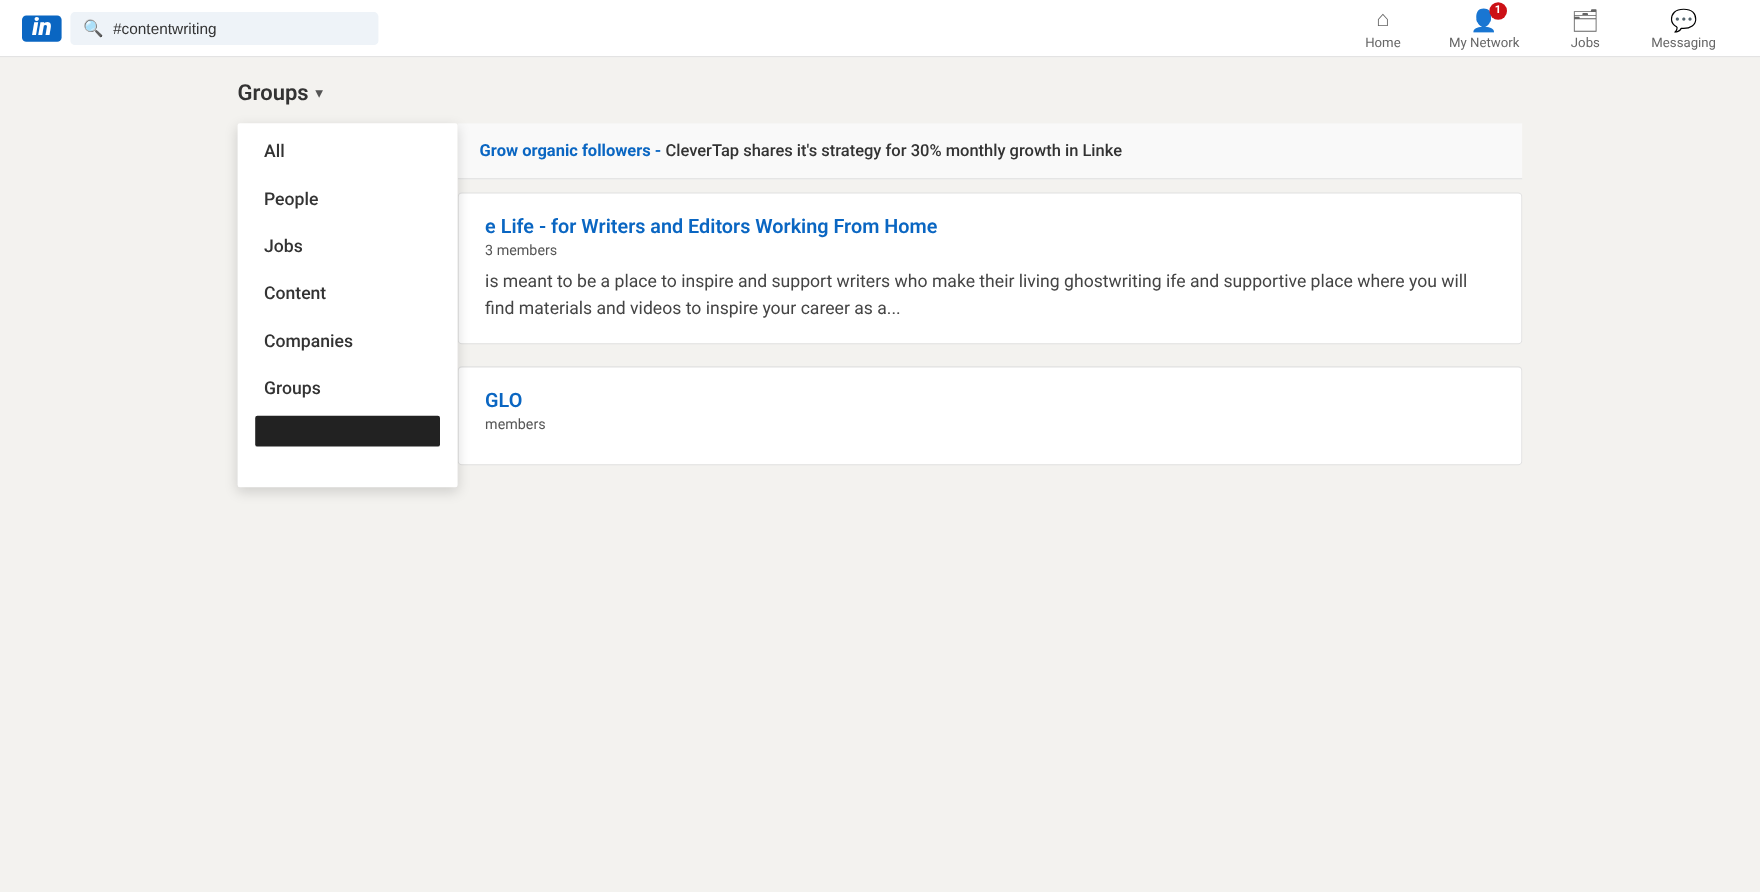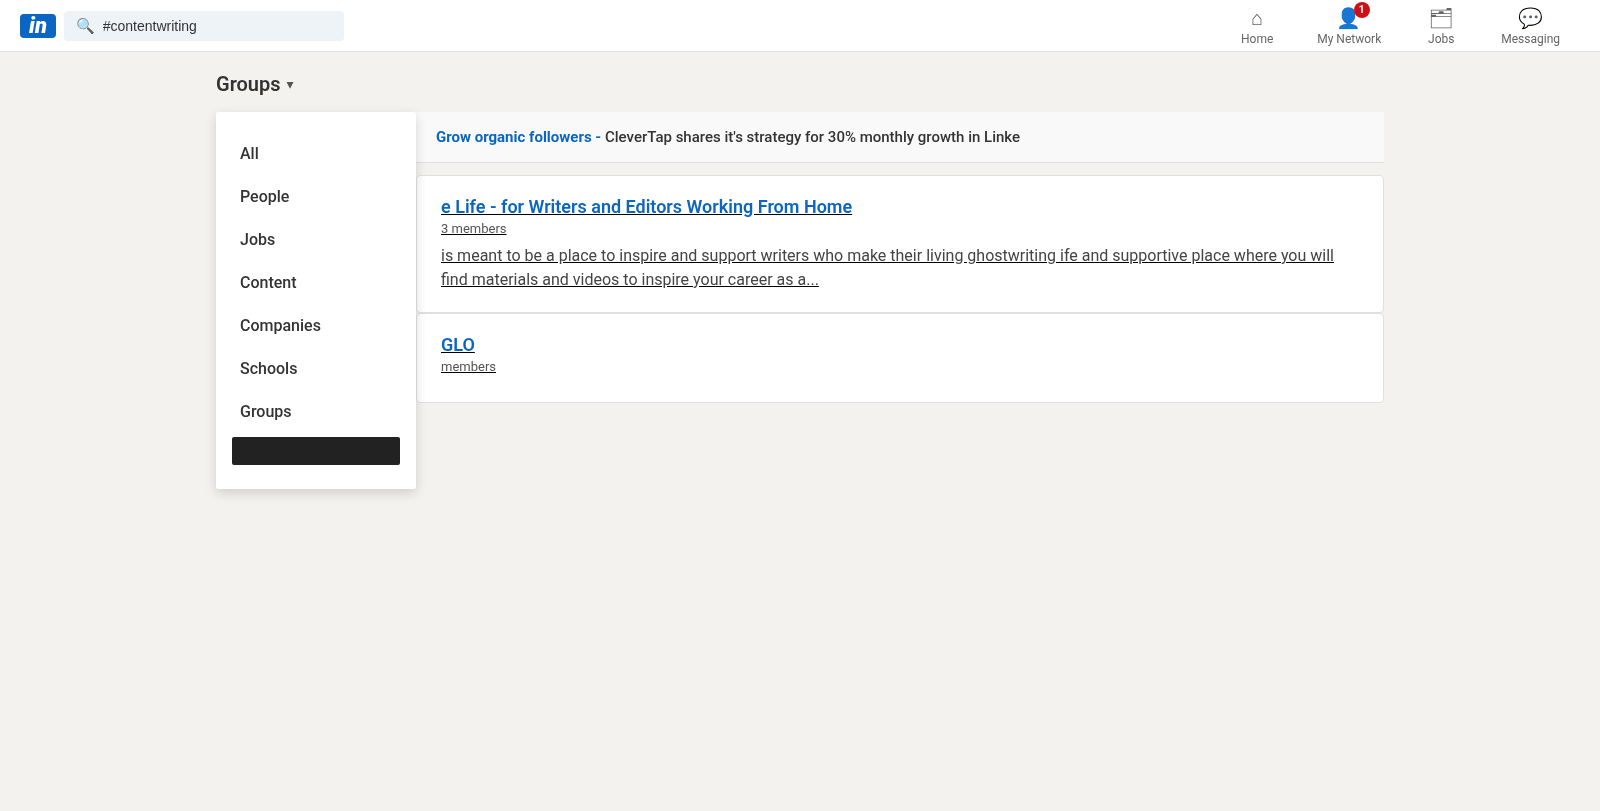--- a/index.html
+++ b/index.html
@@ -133,21 +133,21 @@
       display: flex;
       position: relative;
     }
 
     
     .filter-dropdown {
       background: #fff;
       border-radius: 2px;
       box-shadow: 0 4px 12px rgba(0,0,0,0.15);
       min-width: 200px;
-      padding: 20px 0;
+      padding: 4px 0;
       z-index: 50;
       flex-shrink: 0;
     }
     .filter-item {
       padding: 12px 24px;
       font-size: 16px;
       color: #333;
       cursor: pointer;
       font-weight: 500;
     }
@@ -175,22 +175,21 @@
       color: #333;
       font-weight: 500;
     }
 
     
     .result-card {
       background: #fff;
       border: 1px solid #e0e0e0;
       border-radius: 4px;
       padding: 20px 24px;
-      margin-bottom: 0;
-      text-decoration: underline;
+      margin-bottom: 20px;
     }
     .result-title {
       font-size: 18px;
       font-weight: 600;
       color: #0a66c2;
       margin-bottom: 4px;
       cursor: pointer;
     }
     .result-meta {
       font-size: 13px;
@@ -259,21 +258,20 @@
   </div>
 
   <div class="dropdown-area">
 
     <div class="filter-dropdown">
       <div class="filter-item">All</div>
       <div class="filter-item">People</div>
       <div class="filter-item">Jobs</div>
       <div class="filter-item">Content</div>
       <div class="filter-item">Companies</div>
-      <div class="filter-item">Schools</div>
       <div class="filter-item">Groups</div>
       <div class="black-bar"></div>
     </div>
 
     <div class="results-area">
 
       <div class="banner-result">
         <span class="banner-result-text">
           <span class="link">Grow organic followers -</span>
           <span class="normal"> CleverTap shares it's strategy for 30% monthly growth in Linke</span>

